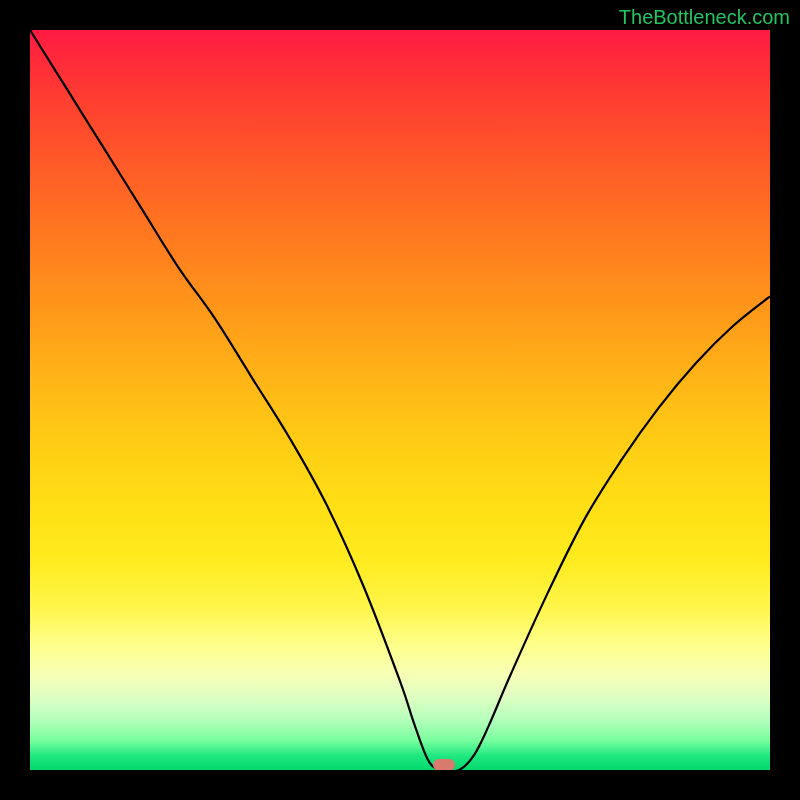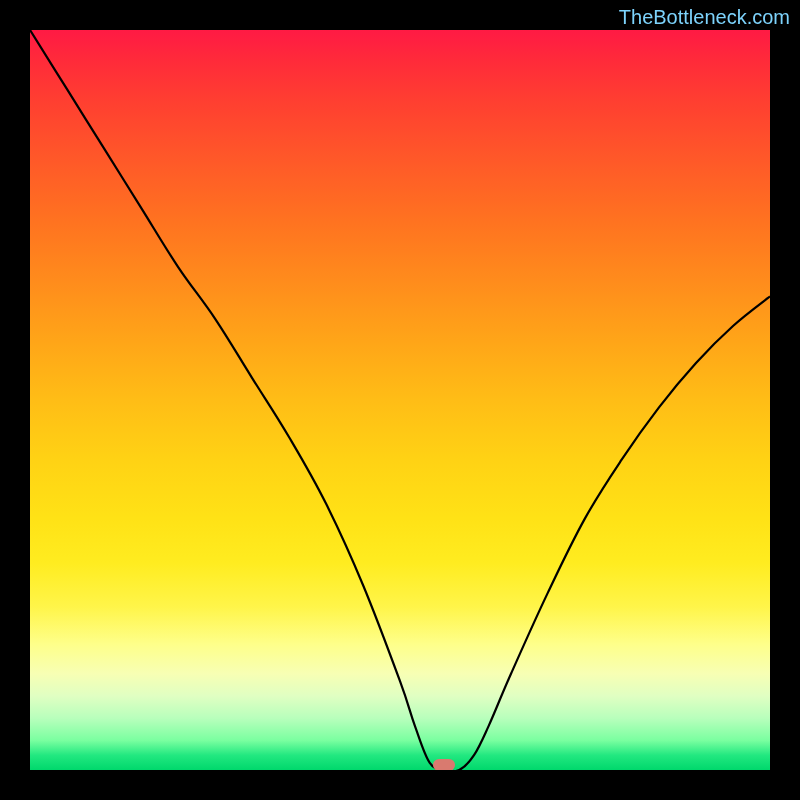--- a/index.html
+++ b/index.html
@@ -11,21 +11,21 @@
       width: 800px;
       height: 800px;
       background: #000;
       position: relative;
       overflow: hidden;
     }
     .watermark {
       position: absolute;
       top: 6px;
       right: 10px;
-      color: #7dd3fc;
+      color: #22c55e;
       font-family: Arial, sans-serif;
       font-size: 20px;
       z-index: 10;
     }
     .plot-area {
       position: absolute;
       left: 30px;
       top: 30px;
       width: 740px;
       height: 740px;

